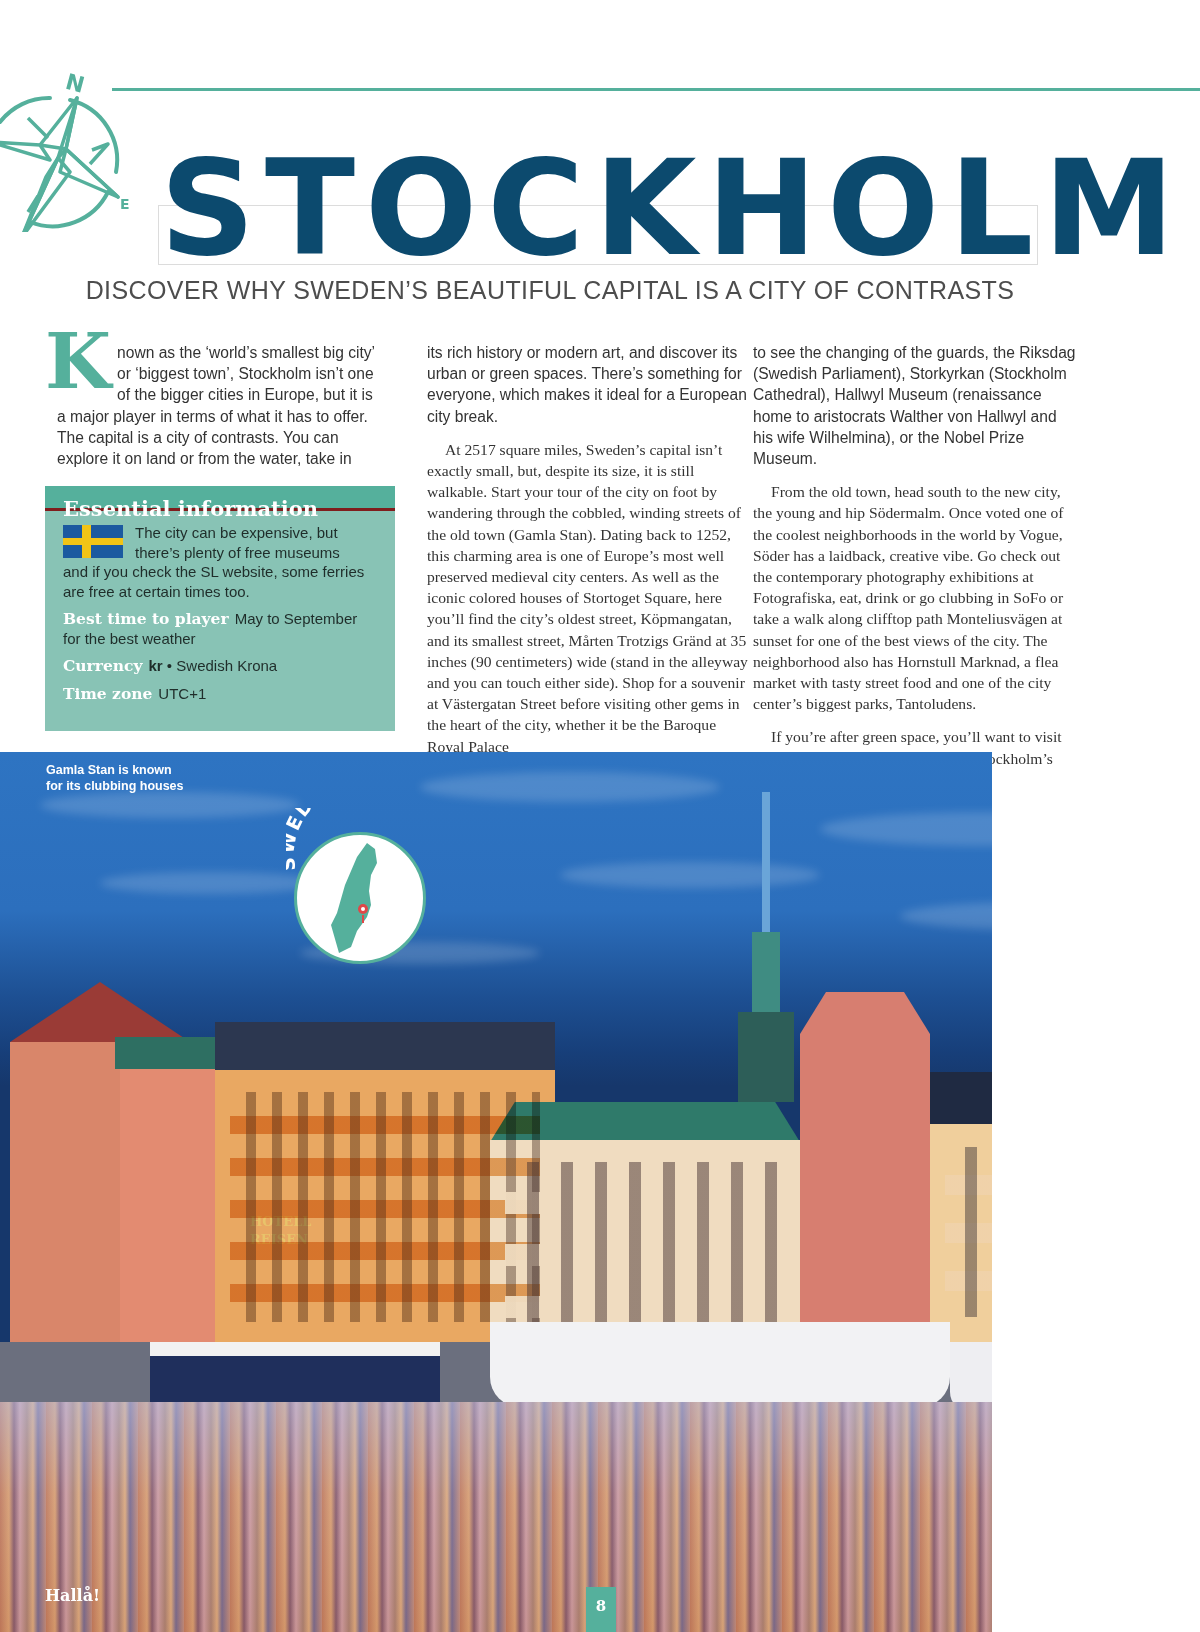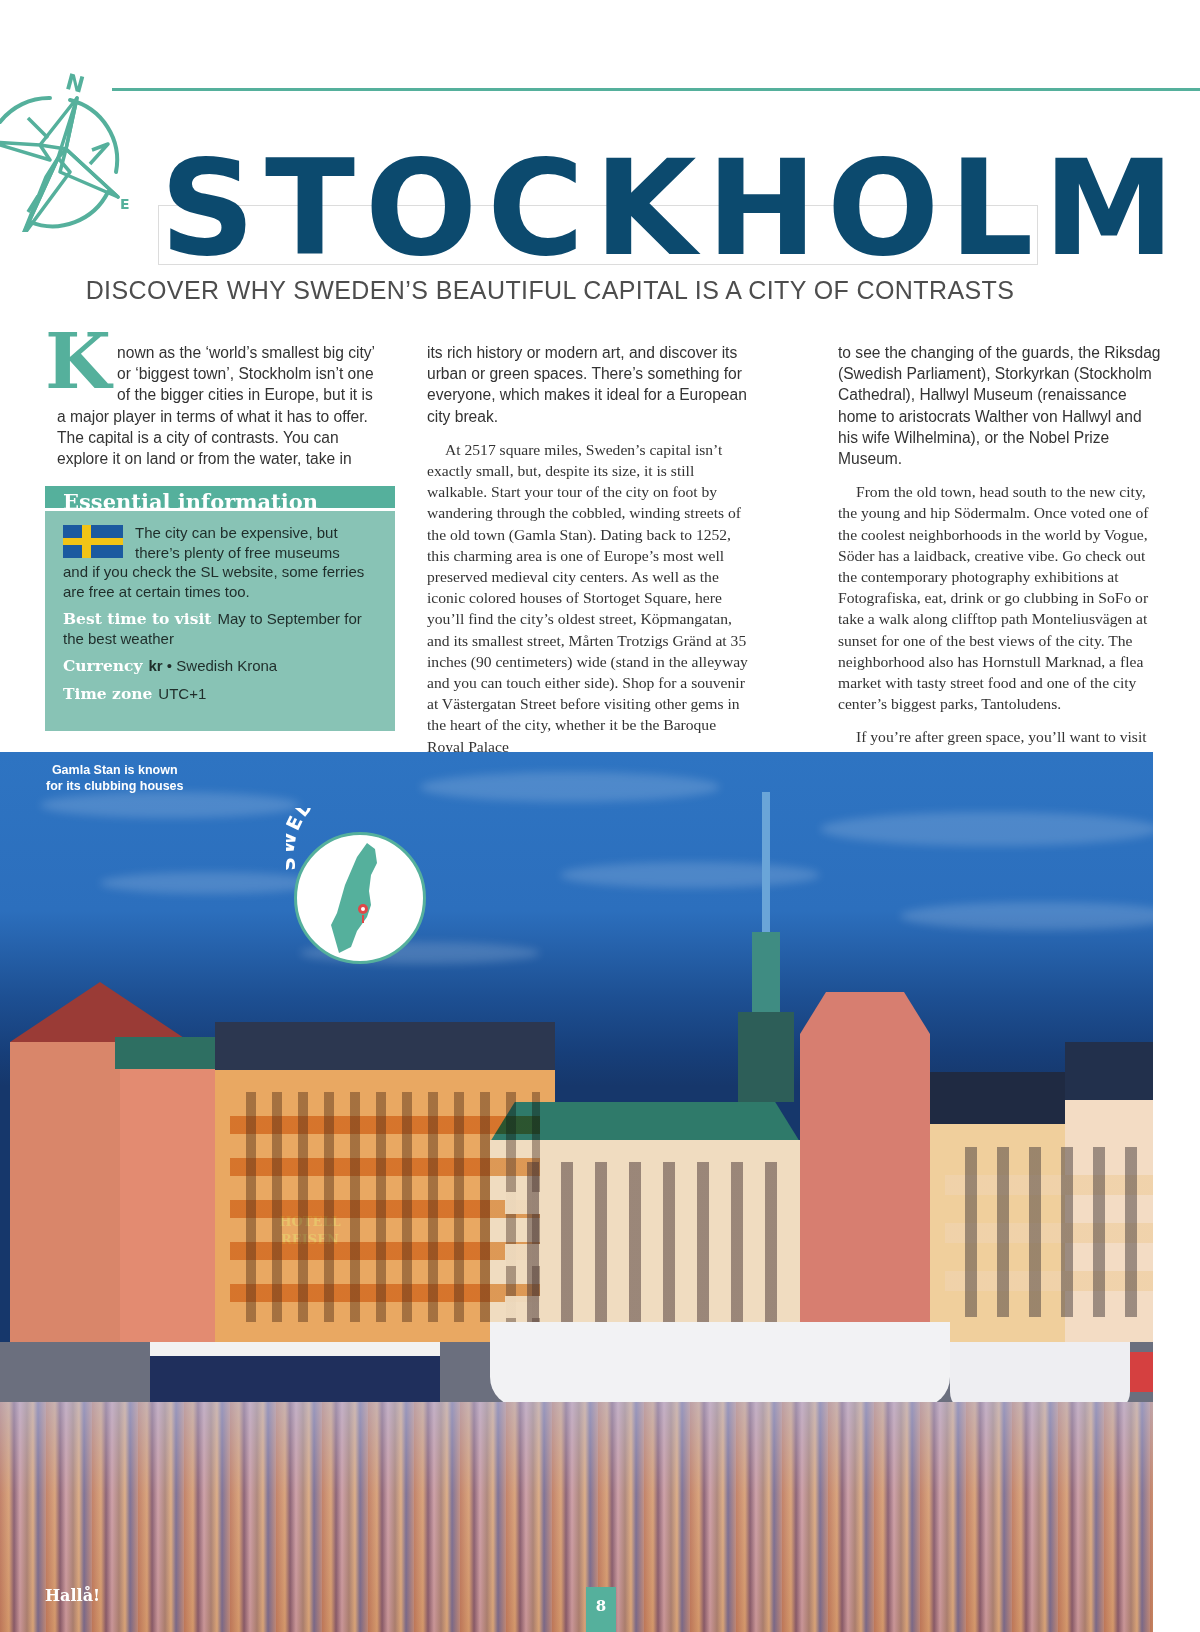--- a/index.html
+++ b/index.html
@@ -11,36 +11,36 @@
 
   .title-box { position: absolute; left: 158px; top: 205px; width: 880px; height: 60px; border: 1px solid #dcdcdc; }
   .title { position: absolute; left: 160px; top: 142px; width: 900px; font-family: "DejaVu Sans", sans-serif; font-weight: bold; font-size: 132px; letter-spacing: 10px; color: #0c4a6e; line-height: 1; white-space: nowrap; }
   .subtitle { position: absolute; left: 0; top: 276px; width: 1100px; text-align: center; font-family: "Liberation Sans", sans-serif; font-size: 25px; color: #4d4d4d; letter-spacing: 0.4px; }
 
   .col { position: absolute; top: 330px; font-size: 15.6px; line-height: 21.2px; color: #333; }
   .col p { margin: 12px; }
   .col p.indent { text-indent: 18px; font-family: Liberation Serif, serif; }
   .col1 { left: 45px; width: 345px; }
   .col2 { left: 415px; width: 350px; }
-  .col3 { left: 826px; width: 350px; }
+  .col3 { left: 741px; width: 350px; }
 
   .dropcap { float: left; font-family: "DejaVu Serif", serif; font-weight: bold; font-size: 76px; line-height: 60px; color: #55b09c; margin: 2px 6px 0 0; }
 
   .info-box { position: absolute; left: 45px; top: 486px; width: 350px; height: 245px; background: #88c3b5; }
-  .info-head { height: 25px; background: #55b09c; border-bottom: 3px solid #ffffff; padding: 3px 0 0 18px; font-family: "DejaVu Serif", serif; font-weight: bold; font-size: 21px; color: #ffffff; }
+  .info-head { height: 25px; background: #55b09c; border-bottom: 3px solid #7f1d1d; padding: 10px 0 0 18px; font-family: "DejaVu Serif", serif; font-weight: bold; font-size: 21px; color: #ffffff; }
   .info-body { padding: 12px 28px 0 18px; font-size: 15px; line-height: 19.5px; color: #1f2d2a; }
   .flag { float: left; width: 60px; height: 33px; background: #1b5aa0; position: relative; margin: 2px 12px 0 0; }
   .flag .v { position: absolute; left: 19px; top: 0; width: 9px; height: 33px; background: #f2c416; }
   .flag .h { position: absolute; left: 0; top: 13px; width: 60px; height: 7px; background: #f2c416; }
   .info-row { margin-top: 8px; }
   .info-label { font-family: "DejaVu Serif", serif; font-weight: bold; color: #ffffff; font-size: 15.5px; margin-right: 6px; }
   .kr { font-weight: bold; }
 
-  .photo { position: absolute; left: 0; top: 752px; width: 1153px; height: 880px; overflow: hidden;
-           background: linear-gradient(180deg, #2e74c2 0%, #2c6fbd 18%, #1d4f92 28%, #173f7a 34%, #16376b 38%); text-align: center; }
+  .photo { position: absolute; left: 0; top: 752px; width: 992px; height: 880px; overflow: hidden;
+           background: linear-gradient(180deg, #2e74c2 0%, #2c6fbd 18%, #1d4f92 28%, #173f7a 34%, #16376b 38%); }
   .cloud { position: absolute; background: rgba(255,255,255,0.16); border-radius: 50%; filter: blur(4px); }
   .caption { position: absolute; left: 46px; top: 10px; font-size: 12.5px; line-height: 16px; color: #ffffff; font-weight: bold; }
 
   .map-wrap { position: absolute; left: 286px; top: 56px; width: 150px; height: 150px; }
   .map-circle { position: absolute; left: 8px; top: 24px; width: 132px; height: 132px; border-radius: 50%; background: #ffffff; border: 3px solid #55b09c; }
   .map-label { position: absolute; left: 0; top: 0; width: 150px; height: 80px; }
 
   .bld { position: absolute; }
 
   .water { position: absolute; left: 0; top: 650px; width: 1200px; height: 230px;
@@ -87,21 +87,21 @@
 
 <div class="info-box">
   <div class="info-head">Essential information</div>
   <div class="info-body">
     <div class="flag">
         <div class="v"></div>
         <div class="h"></div>
       </div>
     <div>The city can be expensive, but there’s plenty of free museums and if you check the SL website, some ferries are free at certain times too.</div>
     <div class="info-row">
-      <span class="info-label">Best time to visit</span><span>May to September for the best weather</span>
+      <span class="info-label">Best time to player</span><span>May to September for the best weather</span>
     </div>
     <div class="info-row">
       <span class="info-label">Currency</span><span class="kr">kr</span><span> • Swedish Krona</span>
     </div>
     <div class="info-row">
       <span class="info-label">Time zone</span><span>UTC+1</span>
     </div>
   </div>
 </div>
 

